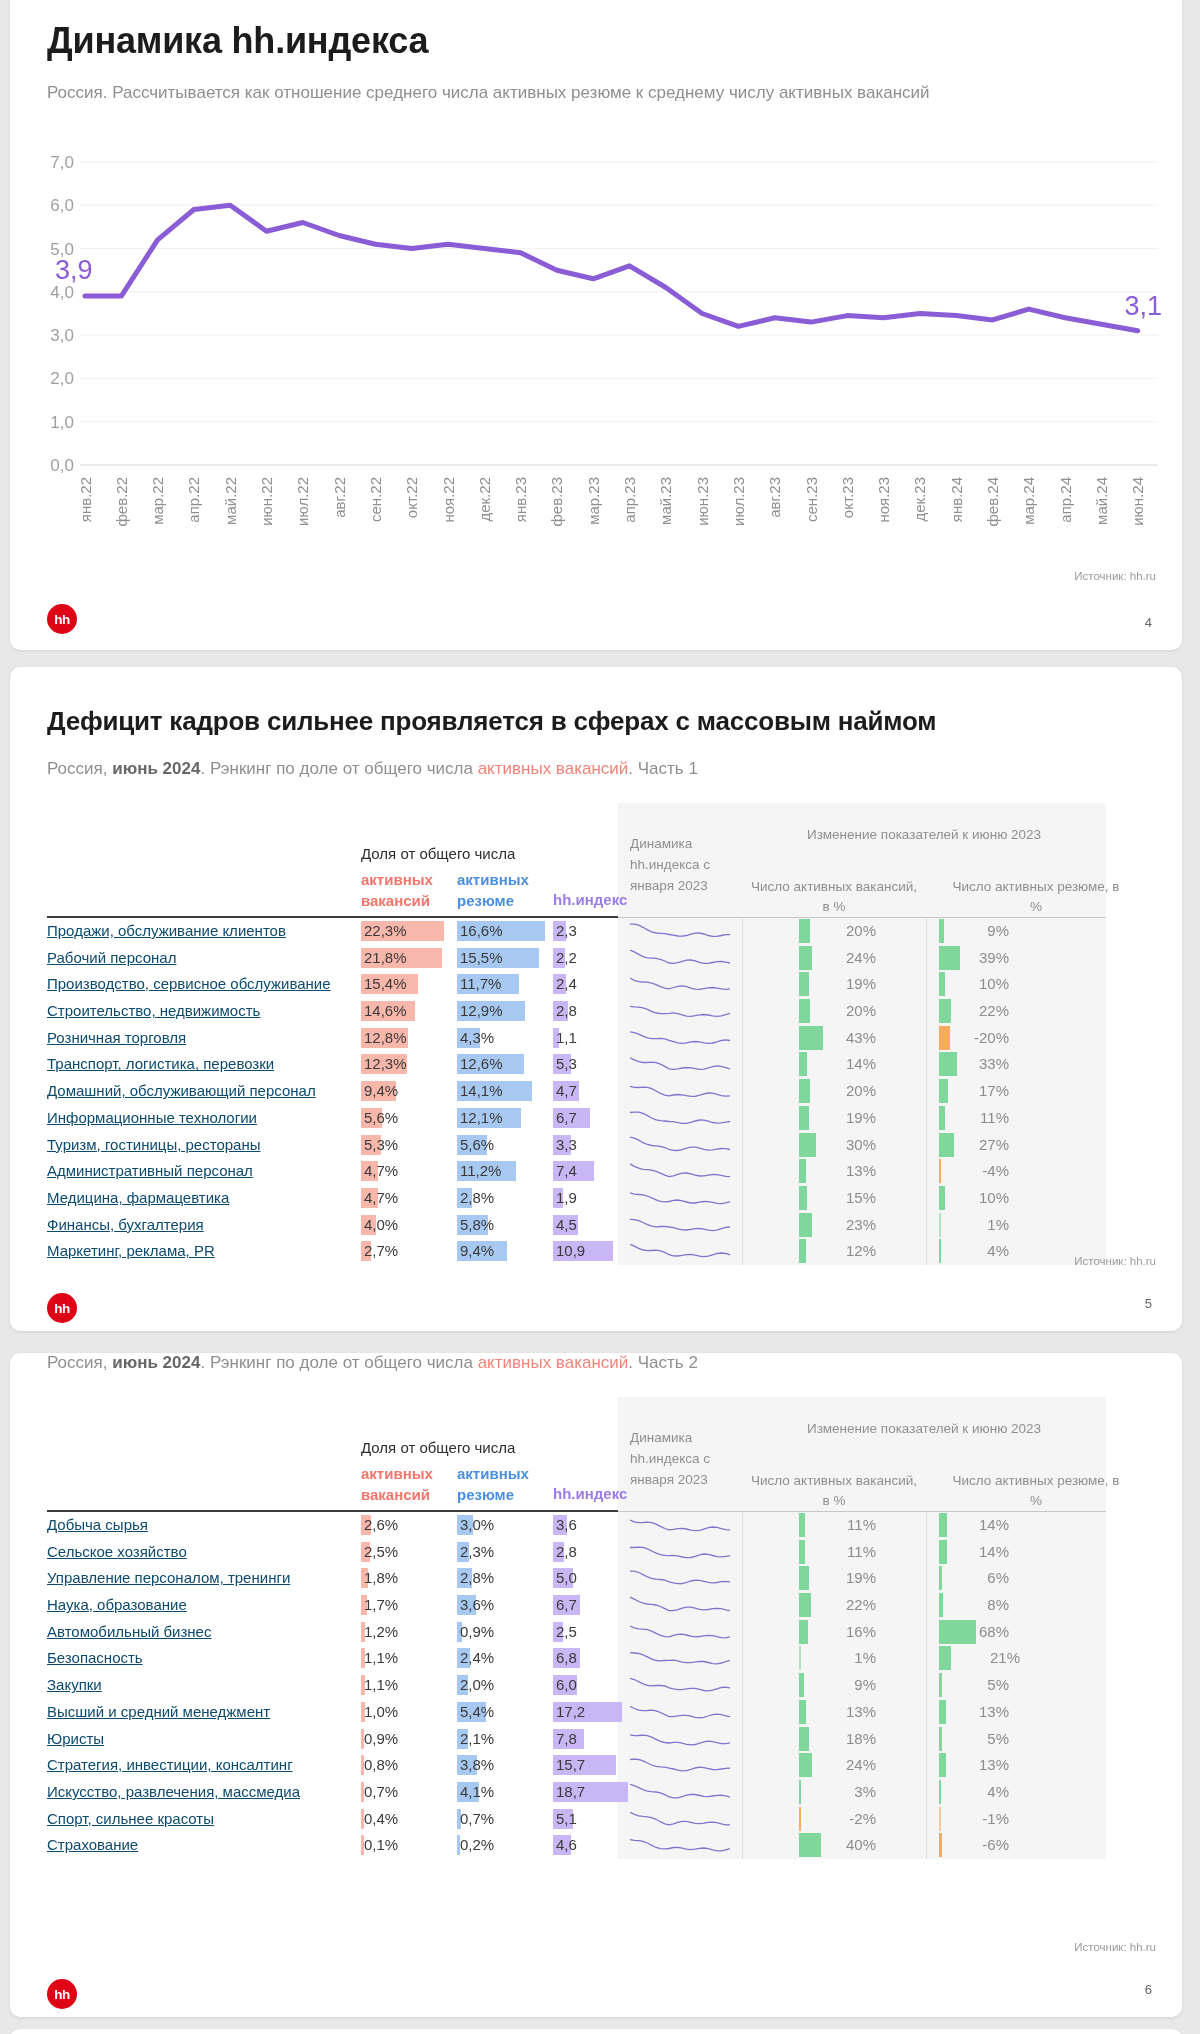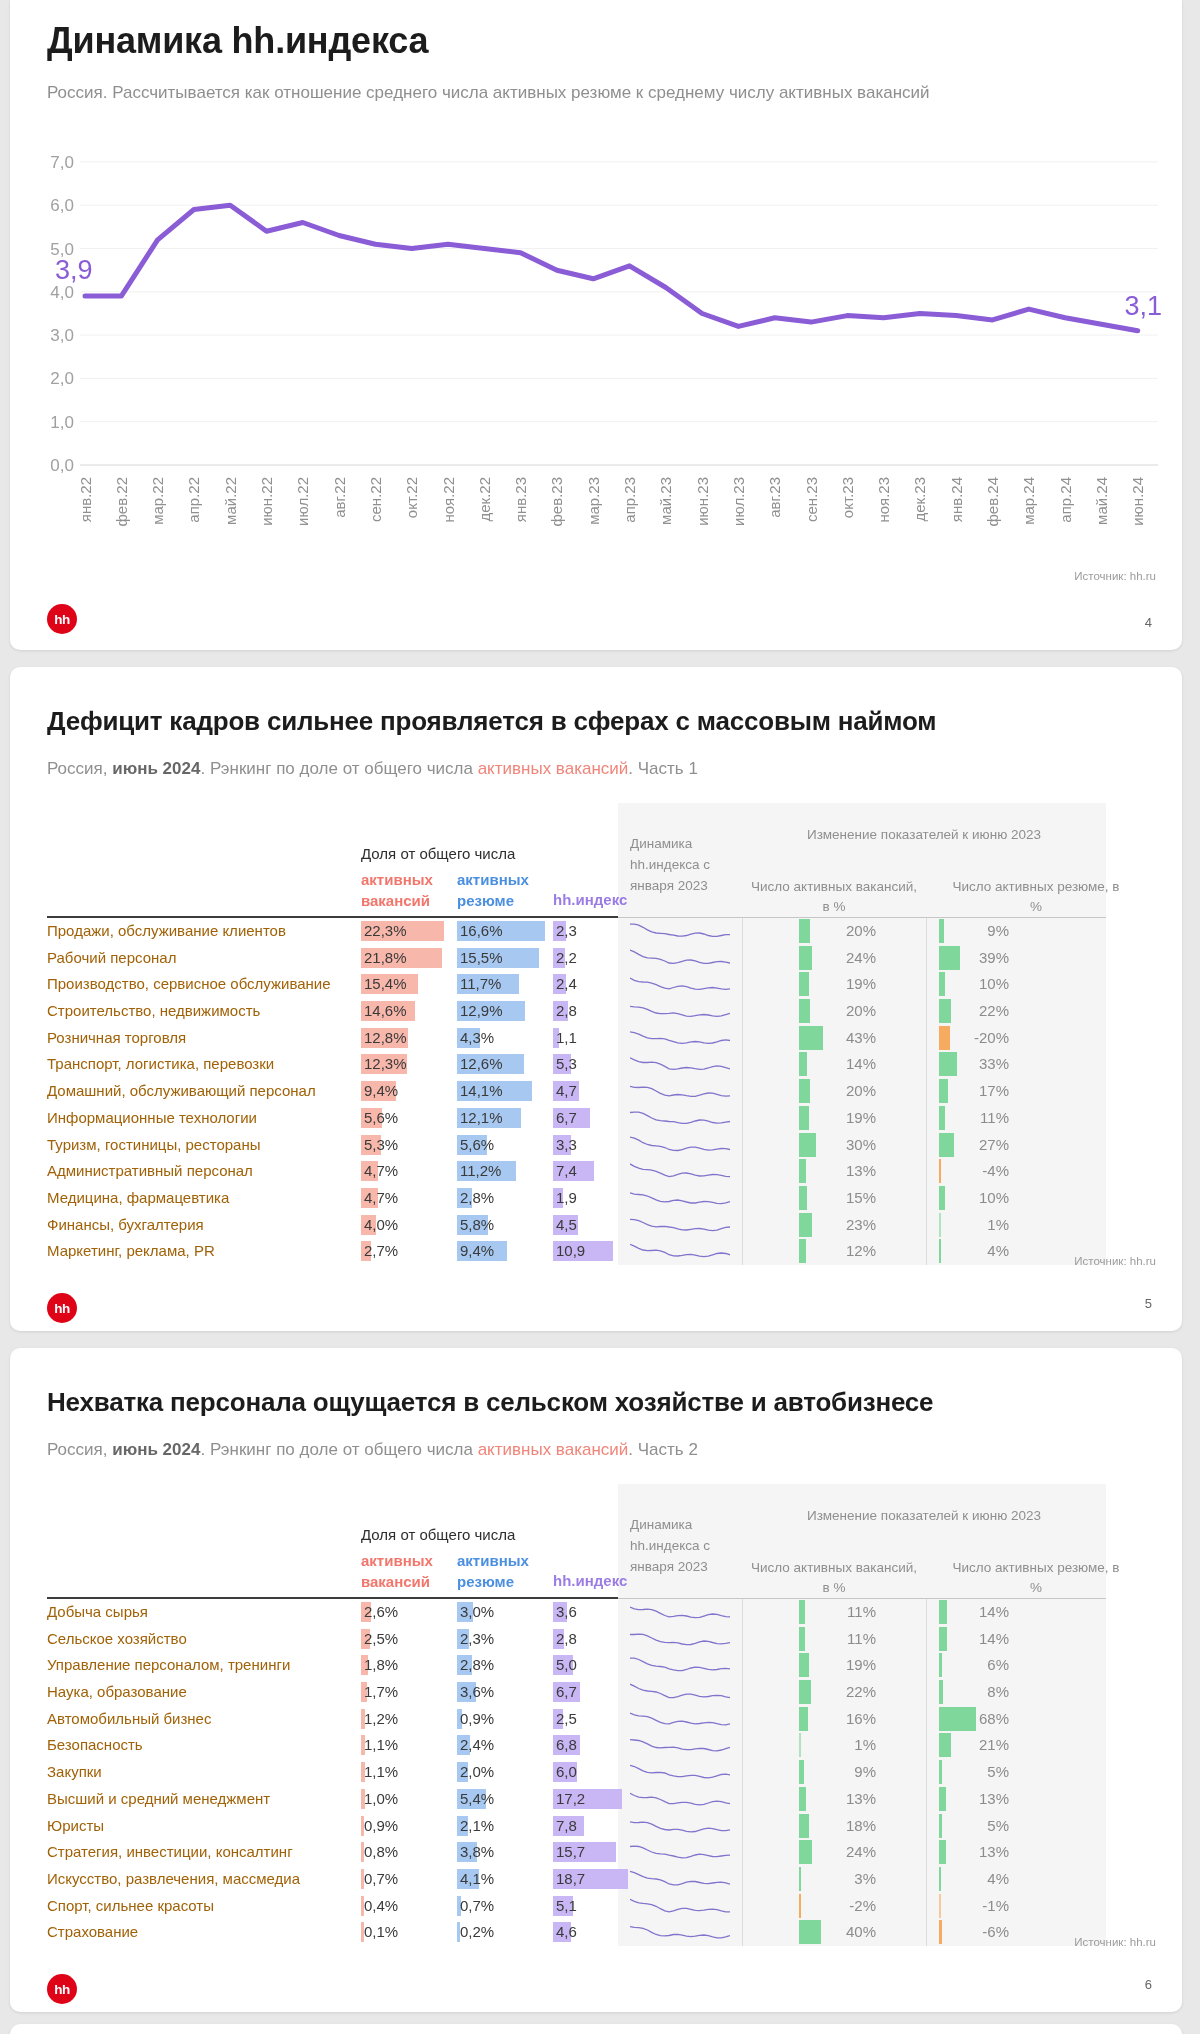--- a/index.html
+++ b/index.html
@@ -41,21 +41,21 @@
   .h-res{left:410px;top:66px;color:var(--text-resumes);}
   .h-idx{left:506px;top:86px;color:var(--text-index);}
   .h-spark{left:583px;top:30px;width:80px;color:#8f8f8f;font-size:13.5px;line-height:21px;}
   .h-change{left:695px;top:22px;width:364px;text-align:center;color:#8f8f8f;font-size:13.5px;line-height:20px;}
   .h-dcol{top:74px;width:170px;text-align:center;color:#8f8f8f;font-size:13.5px;line-height:20px;}
   .h-dvac{left:702px;} .h-dres{left:884px;margin-left:20px;}
   .rule-left{left:0;top:113px;width:571px;height:2px;background:#3c3c3c;}
   .rule-right{left:571px;top:114px;width:488px;height:1px;background:#c6c6c6;}
   .tbody{position:absolute;left:0;top:115px;width:100%;}
   .row{display:flex;height:26.7px;position:relative;align-items:stretch;}
-  .c-name{width:314px;line-height:26.7px;color:#a16207;white-space:nowrap;overflow:visible;}
+  .c-name{width:314px;line-height:26.7px;color:#0c4a6e;white-space:nowrap;overflow:visible;text-decoration:underline;}
   .c-val{position:relative;}
   .c-vac,.c-res{width:96px;} .c-idx{width:65px;} .c-spark{width:124px;}
   .c-dvac{width:184px;position:relative;} .c-dres{width:180px;position:relative;}
   .sbar{position:absolute;left:0;top:3px;height:20px;}
   .val{position:relative;display:inline-block;padding:4px 0 0 3px;color:#3a3a3a;}
   .c-spark svg{display:block;margin:1px 0 0 12px;}
   .gbar{position:absolute;top:1px;height:24px;}
   .gval{position:absolute;top:0;line-height:26.7px;color:#8c8c8c;}
 </style>
 </head>
@@ -396,21 +396,20 @@
         </div>
     </div>
     <div class="source">Источник: hh.ru</div>
     <div class="hh-logo">
         <span>hh</span>
       </div>
     <div class="page-num">5</div>
   </section>
 
   <section class="card" id="slide3">
-    <h2>Нехватка персонала ощущается в сельском хозяйстве и автобизнесе</h2>
     <p class="subtitle"><span>Россия, </span><b>июнь 2024</b><span>. Рэнкинг по доле от общего числа </span><span class="accent">активных вакансий</span><span>. Часть 2</span></p>
     <div class="table">
       <div class="panel-bg"></div>
       <div class="vdiv vdiv1"></div>
       <div class="vdiv vdiv2"></div>
       <div class="thead">
         <div class="h-share">Доля от общего числа</div>
         <div class="h-col h-vac">активных вакансий</div>
         <div class="h-col h-res">активных резюме</div>
         <div class="h-col h-idx">hh.индекс</div>
@@ -526,21 +525,21 @@
               <svg width="100" height="26">
                 <polyline points="0.0,6.6 4.3,7.0 8.7,7.5 13.0,8.8 17.4,10.9 21.7,13.1 26.1,14.5 30.4,14.9 34.8,14.5 39.1,14.4 43.5,14.1 47.8,14.9 52.2,16.1 56.5,16.7 60.9,16.6 65.2,15.8 69.6,15.3 73.9,15.5 78.3,16.5 82.6,17.6 87.0,17.8 91.3,17.0 95.7,15.6 100.0,14.4" fill="none" stroke="#8273cc" stroke-width="1.3"></polyline>
               </svg>
             </div>
             <div class="c-dvac">
               <div class="gbar" style="left: 57px; width: 1.5px; background: rgb(127, 215, 155); opacity: 0.6;"></div>
               <div class="gval" style="right: 50px;">1%</div>
             </div>
             <div class="c-dres">
               <div class="gbar" style="left: 13px; width: 11.55px; background: rgb(127, 215, 155);"></div>
-              <div class="gval" style="right: 97px;">21%</div>
+              <div class="gval" style="right: 86px;">21%</div>
             </div>
           </div>
           <div class="row">
             <div class="c-name">Закупки</div>
             <div class="c-val c-vac"><div class="sbar" style="width: 4.07px; background: rgb(248, 183, 171);"></div><span class="val">1,1%</span></div>
             <div class="c-val c-res"><div class="sbar" style="width: 10.6px; background: rgb(167, 201, 241);"></div><span class="val">2,0%</span></div>
             <div class="c-val c-idx"><div class="sbar" style="width: 24px; background: rgb(201, 182, 244);"></div><span class="val">6,0</span></div>
             <div class="c-spark">
               <svg width="100" height="26">
                 <polyline points="0.0,5.3 4.3,6.5 8.7,8.6 13.0,10.8 17.4,12.3 21.7,12.8 26.1,12.5 30.4,12.3 34.8,13.0 39.1,14.8 43.5,15.9 47.8,16.7 52.2,16.6 56.5,15.9 60.9,15.3 65.2,15.4 69.6,16.4 73.9,17.5 78.3,17.9 82.6,17.2 87.0,15.8 91.3,14.5 95.7,14.1 100.0,14.8" fill="none" stroke="#8273cc" stroke-width="1.3"></polyline>

